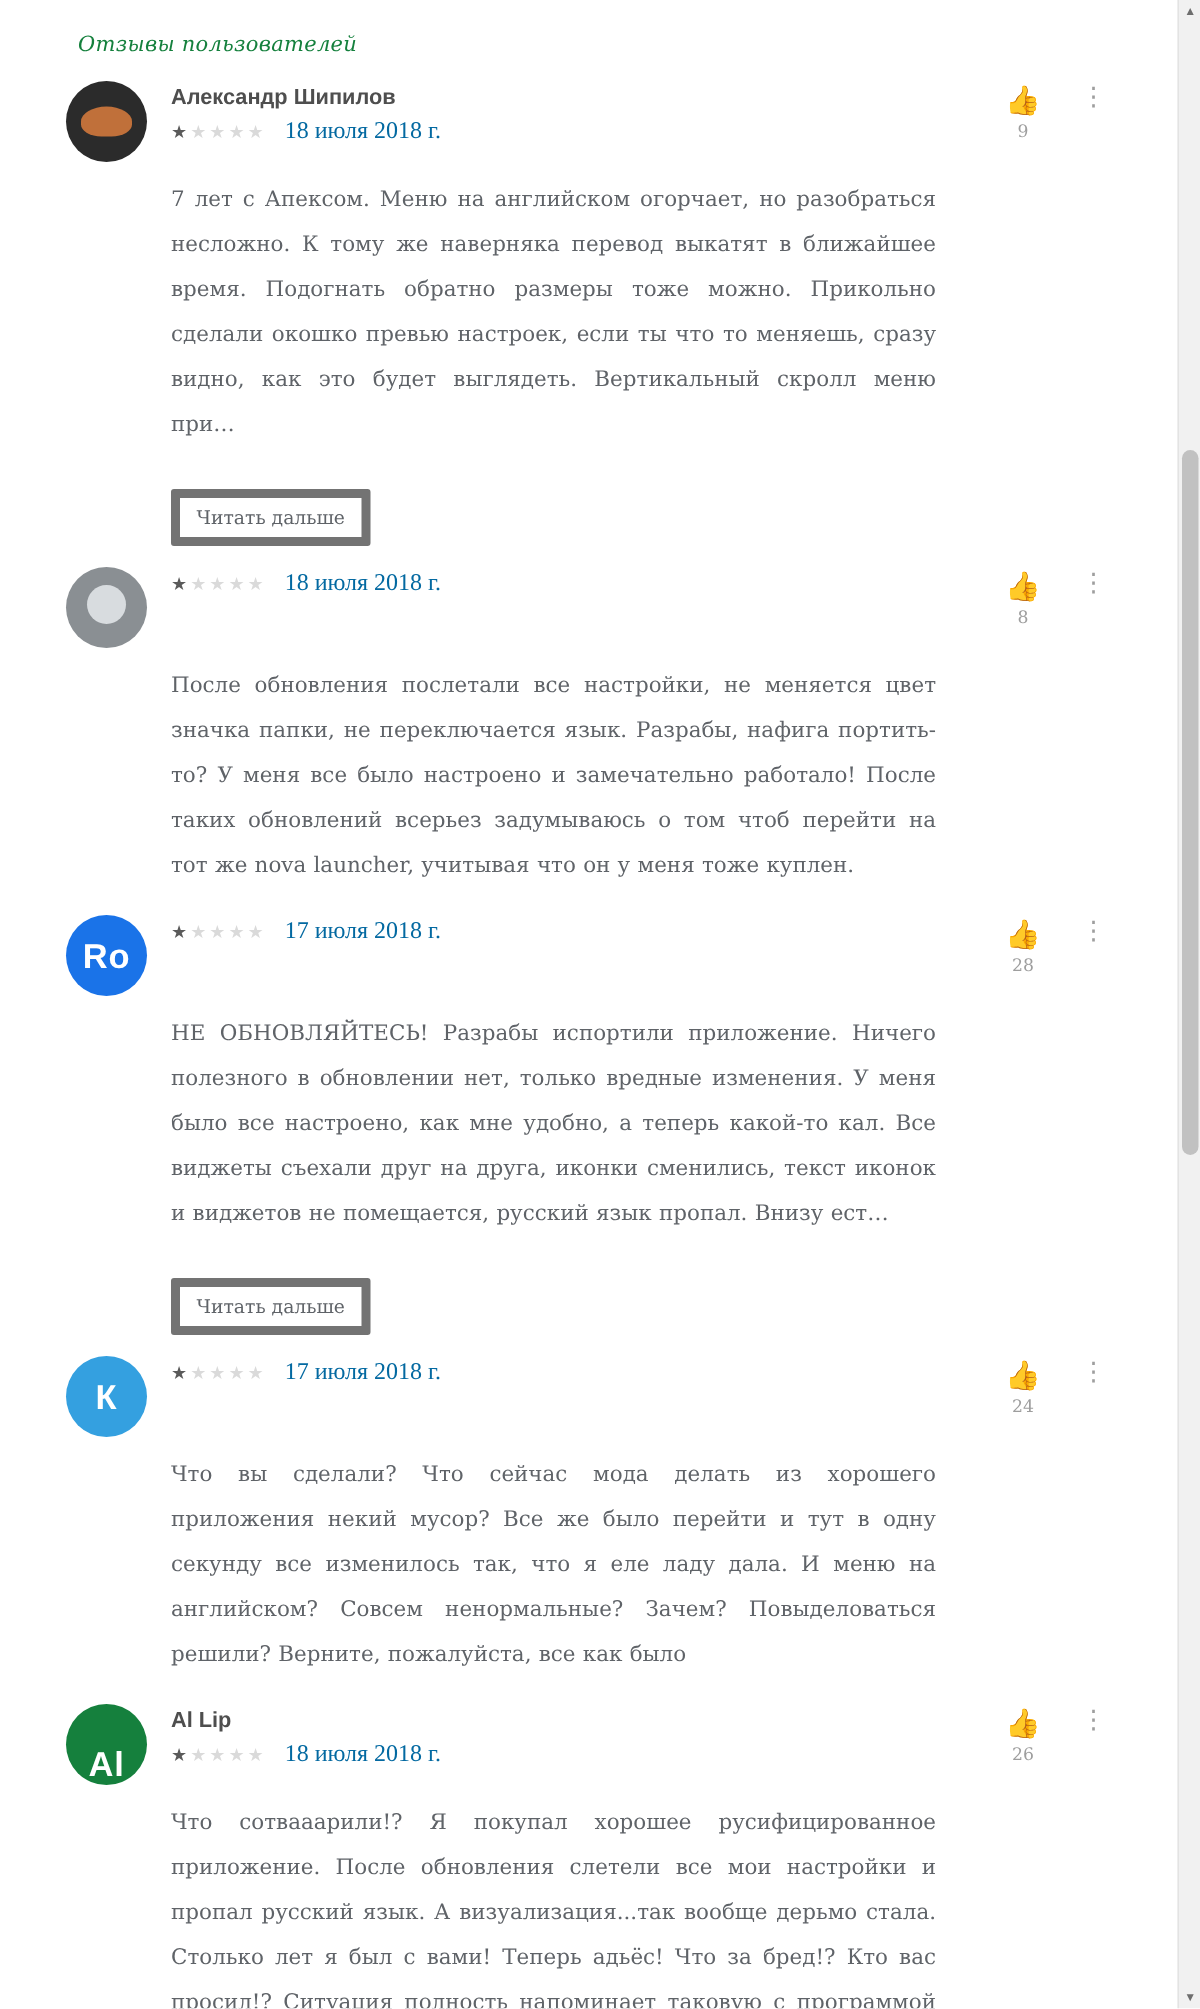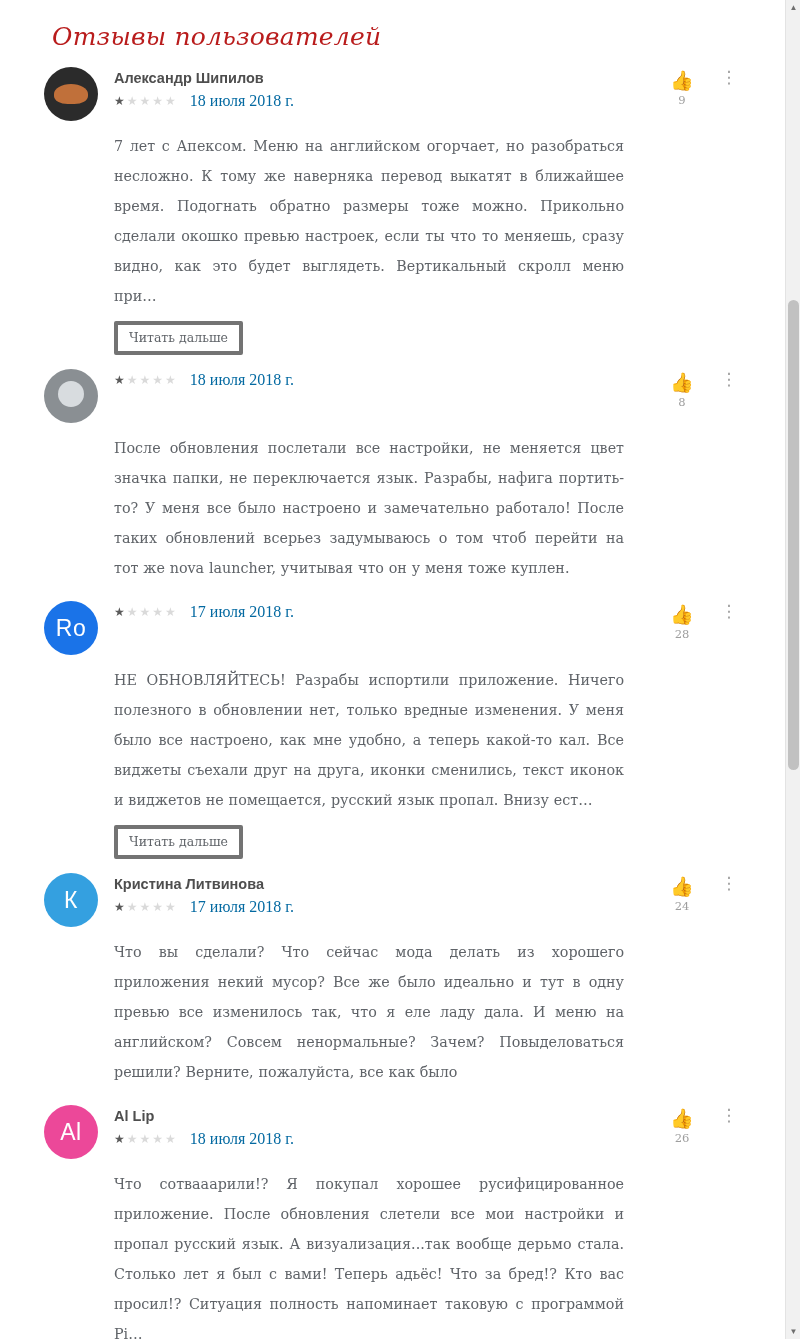--- a/index.html
+++ b/index.html
@@ -47,22 +47,22 @@
     display: flex; align-items: center; justify-content: center;
     font-size: 8px; color: #6e6e6e;
   }
   .scrollbar-arrow.up { top: 0; }
   .scrollbar-arrow.down { bottom: 0; }
 
   
   .section-title {
     font-family: "DejaVu Serif", serif;
     font-style: italic;
-    font-size: 25px;
-    color: #b91c1c;
+    font-size: 14px;
+    color: #15803d;
     padding: 22px 0 10px 8px;
     letter-spacing: 0.2px;
   }
 
   
   .review {
     position: relative;
     padding: 6px 0 2px 0;
   }
   .review-head {
@@ -73,21 +73,21 @@
     flex: 0 0 auto;
     width: 54px; height: 54px;
     border-radius: 50%;
     margin-right: 16px;
     overflow: hidden;
     display: flex;
     align-items: center;
     justify-content: center;
     color: #fff;
     font-size: 23px;
-    font-weight: normal;
+    font-weight: bold;
     letter-spacing: 0.5px;
     position: relative;
   }
   .avatar.photo-1 { background: #2b2b2b; }
   .avatar.photo-2 { background: #8a8f93; }
 
   
   .avatar.photo-1::after {
     content: "";
     position: absolute;
@@ -168,26 +168,26 @@
   .body {
     font-family: "DejaVu Serif", serif;
     font-size: 14.3px;
     line-height: 30px;
     color: #5f6368;
     padding: 10px 120px 0 70px;
     text-align: justify;
     word-spacing: 0.3px;
   }
   .more-btn {
-    margin: 10px 0 6px 70px;
+    margin: 28px 0 6px 70px;
     display: inline-block;
     font-family: "DejaVu Serif", serif;
     font-size: 12.5px;
     color: #5f6368;
-    border: 4px solid #737373;
+    border: 6px solid #737373;
     border-radius: 2px;
     padding: 5px 11px 6px 11px;
     background: #fff;
     cursor: pointer;
   }
   .spacer-sm { height: 10px; }
 </style>
 </head>
 <body>
 
@@ -260,44 +260,43 @@
             <div class="thumb-count">28</div>
           </div>
           <div class="kebab">⋮</div>
         </div><div class="body">НЕ ОБНОВЛЯЙТЕСЬ! Разрабы испортили приложение. Ничего полезного в обновлении нет, только вредные изменения. У меня было все настроено, как мне удобно, а теперь какой-то кал. Все виджеты съехали друг на друга, иконки сменились, текст иконок и виджетов не помещается, русский язык пропал. Внизу ест…</div><div class="more-btn">Читать дальше</div></div>
       <div class="review">
         <div class="review-head">
           <div class="avatar" style="background: rgb(52, 160, 224);">
             <span>К</span>
           </div>
           <div class="head-text">
-            <div class="author">Кристина Литвинова</div>
             <div class="meta-row">
               <span class="stars">
                 <span class="star on">★</span>
                 <span class="star">★</span>
                 <span class="star">★</span>
                 <span class="star">★</span>
                 <span class="star">★</span>
               </span>
               <span class="date">17 июля 2018 г.</span>
             </div>
           </div>
           <div class="thumb-col">
             <span class="thumb-ico">👍</span>
             <div class="thumb-count">24</div>
           </div>
           <div class="kebab">⋮</div>
         </div>
-        <div class="body">Что вы сделали? Что сейчас мода делать из хорошего приложения некий мусор? Все же было идеально и тут в одну превью все изменилось так, что я еле ладу дала. И меню на английском? Совсем ненормальные? Зачем? Повыделоваться решили? Верните, пожалуйста, все как было</div>
+        <div class="body">Что вы сделали? Что сейчас мода делать из хорошего приложения некий мусор? Все же было перейти и тут в одну секунду все изменилось так, что я еле ладу дала. И меню на английском? Совсем ненормальные? Зачем? Повыделоваться решили? Верните, пожалуйста, все как было</div>
         <div class="spacer-sm"></div>
       </div>
       <div class="review">
         <div class="review-head">
-          <div class="avatar" style="background: #ec4899;">
+          <div class="avatar" style="background: #15803d; align-items: flex-end;">
             <span>Al</span>
           </div>
           <div class="head-text">
             <div class="author">Al Lip</div>
             <div class="meta-row">
               <span class="stars">
                 <span class="star on">★</span>
                 <span class="star">★</span>
                 <span class="star">★</span>
                 <span class="star">★</span>

